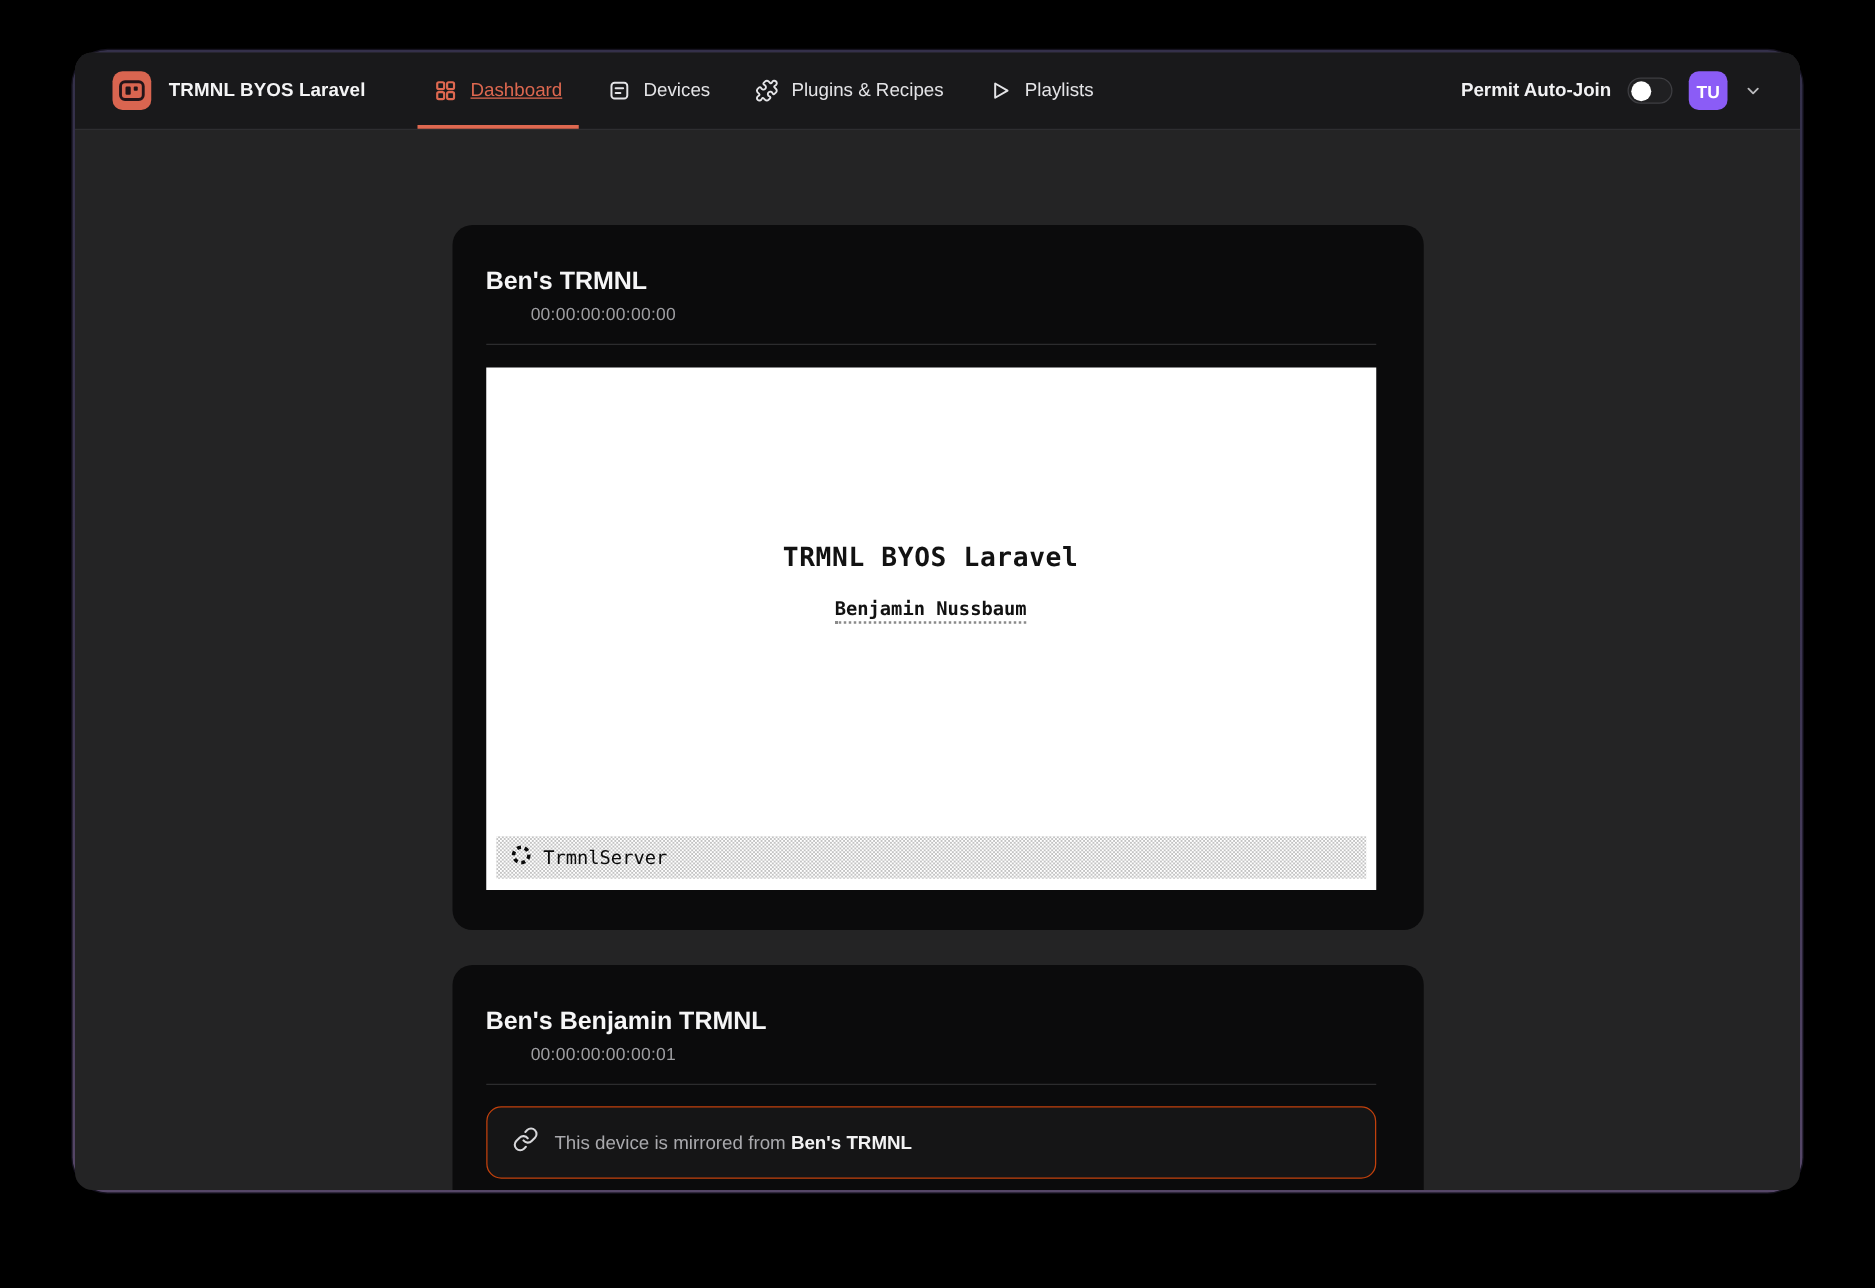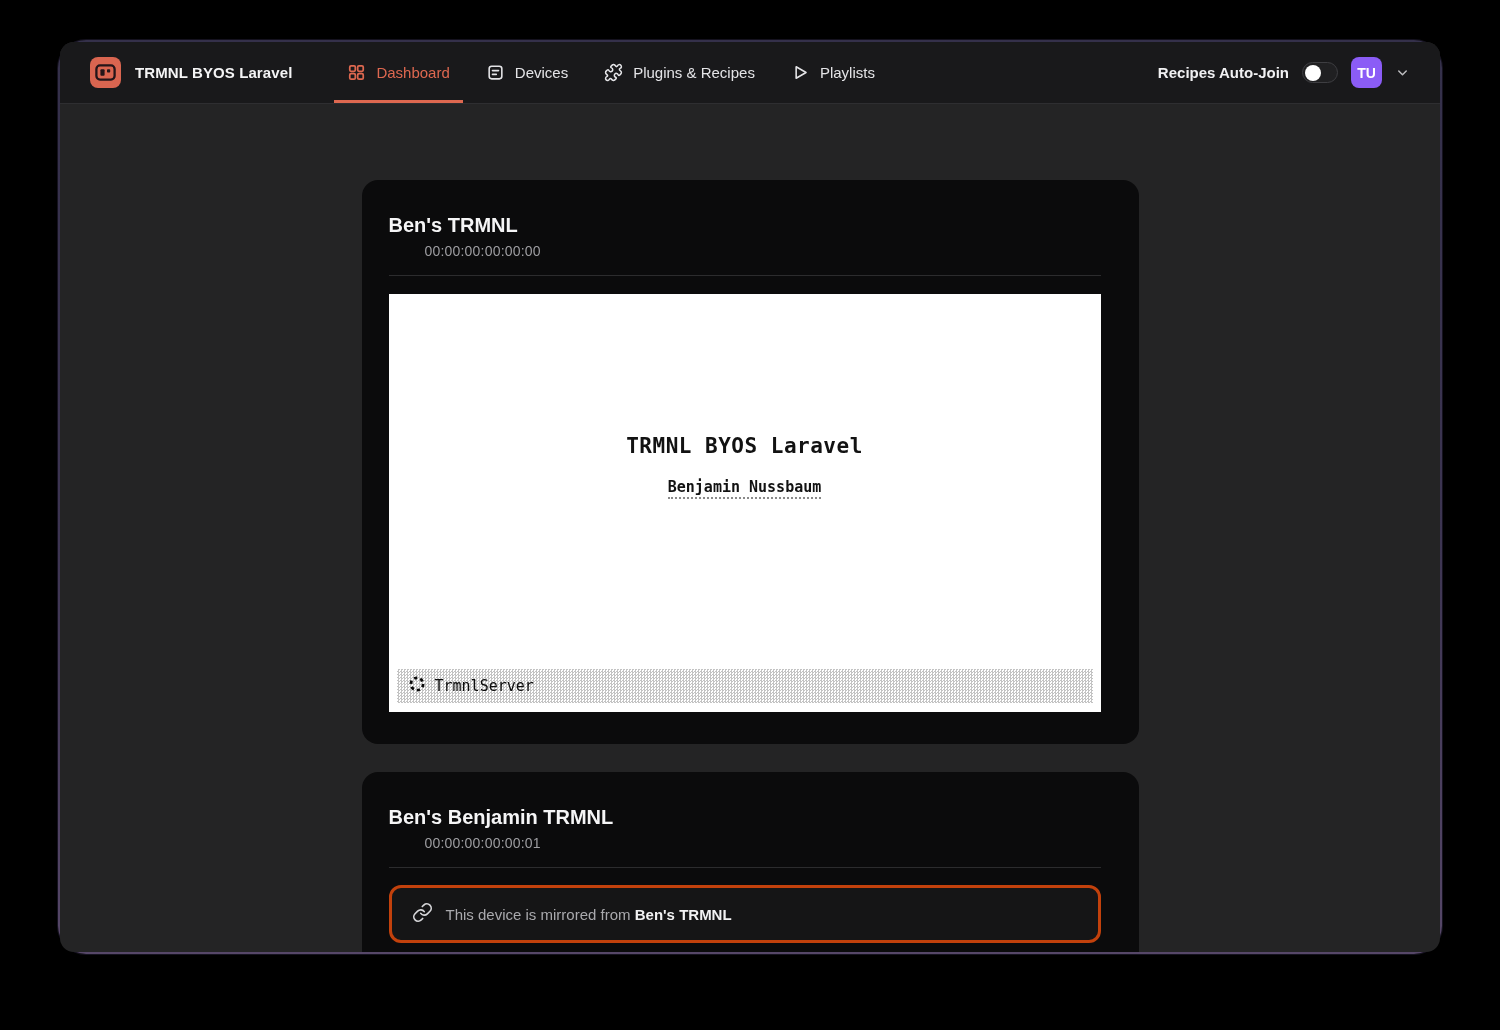--- a/index.html
+++ b/index.html
@@ -28,21 +28,21 @@
     display:flex; align-items:center; justify-content:center;
   }
   .brand-title { color:#f4f4f5; font-size:15px; font-weight:700; letter-spacing:.1px; }
 
   .nav-items { display:flex; align-items:stretch; height:100%; }
   .nav-item {
     display:flex; align-items:center; gap:10px; padding:0 13px; margin-right:10px;
     color:#e4e4e7; font-size:15px; font-weight:500; position:relative; cursor:pointer;
   }
   .nav-item svg { display:block; }
-  .nav-item.active { color:#de6850; }
+  .nav-item.active { color:#de6850;text-decoration:underline; }
   .nav-item.active::after {
     content:""; position:absolute; left:0; right:0; bottom:0; height:3px; background:#de6850;
   }
 
   .nav-right { margin-left:auto; display:flex; align-items:center; gap:13px; }
   .permit-label { color:#f1f1f3; font-size:15px; font-weight:600; }
   .toggle {
     width:36px; height:21px; border-radius:11px; background:#202022;
     border:1px solid #3e3e42; position:relative; cursor:pointer;
   }
@@ -88,21 +88,21 @@
     display:flex; align-items:center; gap:9px; padding:0 11px;
     background-color:#fff;
     background-image:conic-gradient(#c3c3c3 25%, #ffffff 0 50%, #c3c3c3 0 75%, #ffffff 0);
     background-size:3px 3px;
   }
   .screen-footer-label { font-size:15px; font-weight:400; color:#0c0c0c; }
 
   
   .mirror-box {
     margin-top:17px; height:58px; border-radius:12px; background:#151516;
-    border:3px solid #c2410c; display:flex; align-items:center; gap:13px; padding:0 20px;
+    border:1px solid #c2410c; display:flex; align-items:center; gap:13px; padding:0 20px;
   }
   .mirror-text { font-size:15px; color:#a9a9ad; }
   .mirror-source { color:#f2f2f3; font-weight:600; }
 </style>
 </head>
 <body>
 
 <div class="window-frame">
   <div class="window">
 
@@ -155,21 +155,21 @@
           <span>
             <svg width="19" height="19" viewBox="0 0 24 24" fill="none" stroke="#e4e4e7" stroke-width="2" stroke-linejoin="round">
               <path d="M6.5 4.8v14.4L19 12z"></path>
             </svg>
           </span>
           <span>Playlists</span>
         </div>
       </nav>
 
       <div class="nav-right">
-        <span class="permit-label">Recipes Auto-Join</span>
+        <span class="permit-label">Permit Auto-Join</span>
         <div class="toggle">
           <div class="toggle-knob"></div>
         </div>
         <div class="avatar">TU</div>
         <span class="caret">
           <svg width="15" height="15" viewBox="0 0 24 24" fill="none" stroke="#bababd" stroke-width="2.4" stroke-linecap="round" stroke-linejoin="round">
             <path d="M6 9.5l6 6 6-6"></path>
           </svg>
         </span>
       </div>

